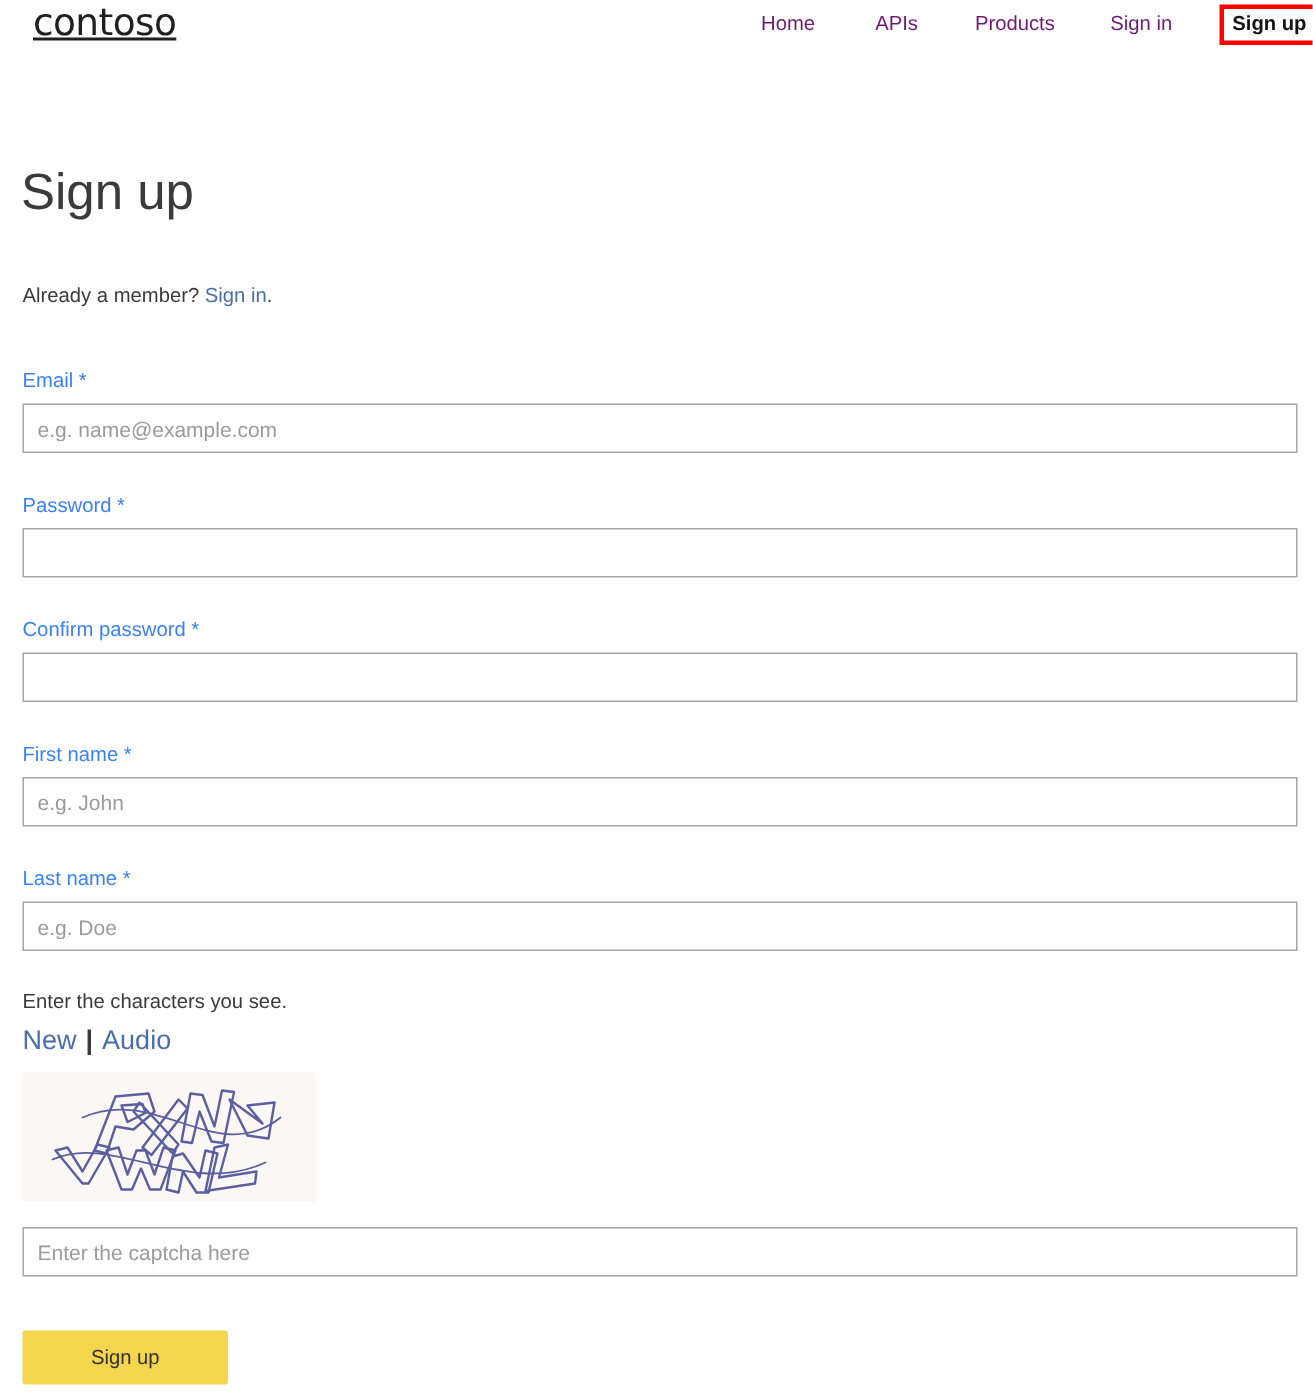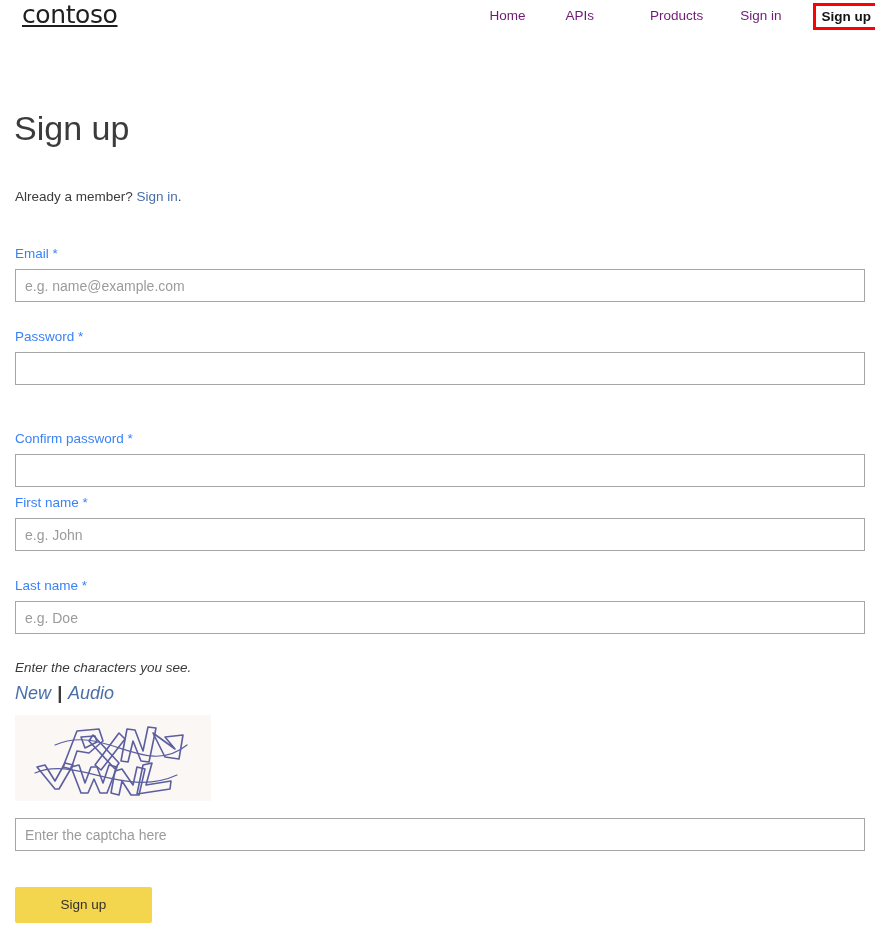--- a/index.html
+++ b/index.html
@@ -46,21 +46,21 @@
   }
   .nav-link {
     font-size: 13.5px;
     color: #701a75;
     text-decoration: none;
     line-height: 16px;
     white-space: nowrap;
     display: inline-block;
   }
   .nav-gap-home     { margin-right: 40px; }
-  .nav-gap-apis     { margin-right: 56px; text-align: center; }
+  .nav-gap-apis     { margin-right: 38px; text-align: center; }
   .nav-gap-products { margin-right: 37px; }
   .nav-gap-signin   { margin-right: 31px; }
 
   
   .nav-highlight {
     position: relative;
     border: 3px solid #ff0000;
     background: #ffffff;
     padding: 1px 6px 2px 6px;
     margin-right: 3px;
@@ -128,31 +128,30 @@
     outline: none;
     border-radius: 0;
   }
   .text-input::placeholder {
     color: #9b9b9b;
     opacity: 1;
   }
 
   .f-email    { top: 245px; }
   .f-password { top: 328px; }
-  .f-confirm  { top: 411px; margin-top: 19px; }
+  .f-confirm  { top: 411px; }
   .f-first    { top: 494px; }
   .f-last     { top: 577px; }
 
   
   .captcha-block {
     position: absolute;
     left: 15px;
     top: 659px;
     width: 850px;
-    font-style: italic;
   }
   .captcha-instruction {
     font-size: 13.5px;
     color: #3b3b3b;
     line-height: 18px;
     margin: 0 0 7px 0;
   }
   .captcha-links {
     font-size: 18px;
     line-height: 18px;

